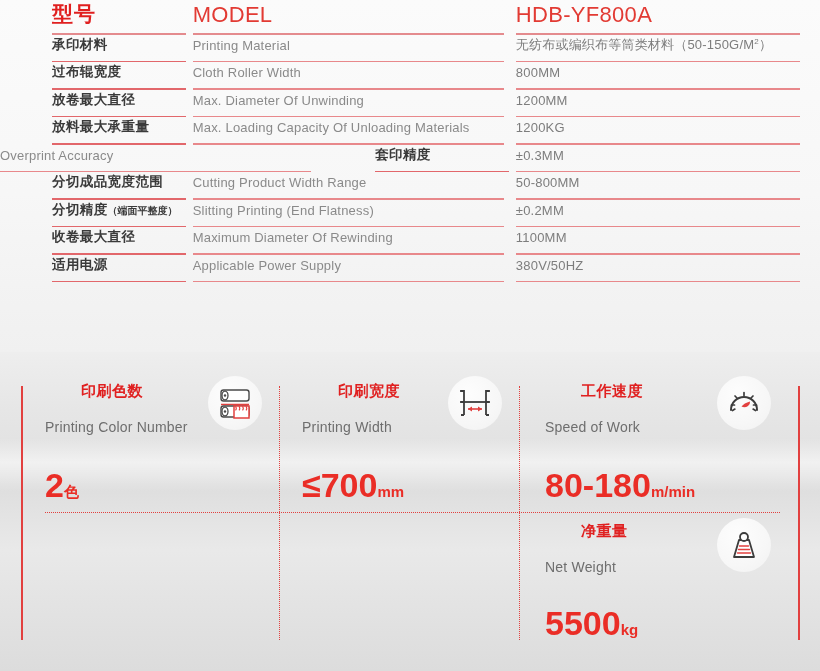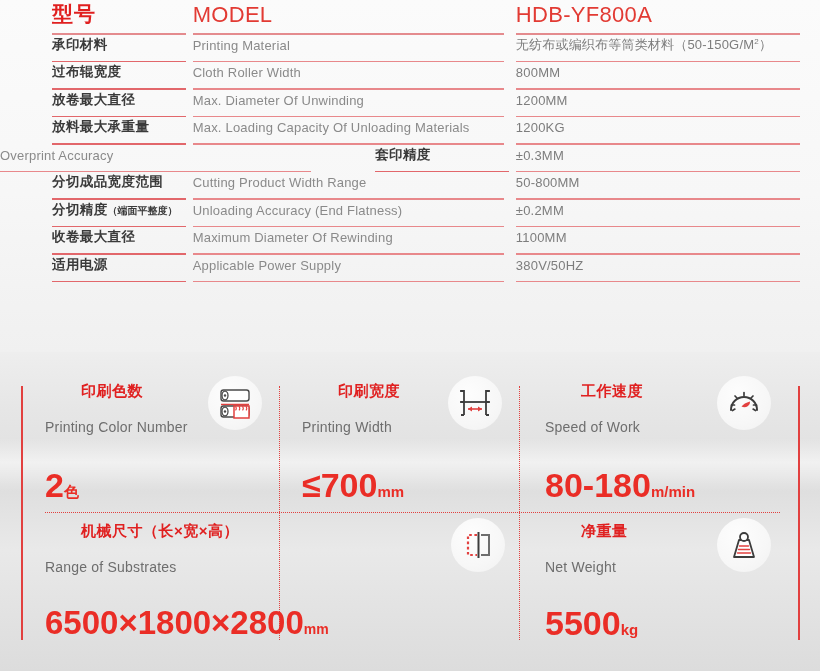--- a/index.html
+++ b/index.html
@@ -184,21 +184,21 @@
             <div class="inner"><span class="val">50-800MM</span></div>
             <span class="rule"></span>
           </div>
         </div>
         <div class="srow">
           <div class="scell c1">
             <div class="inner"><span class="cn">分切精度<span class="sub">（端面平整度）</span></span></div>
             <span class="rule"></span>
           </div>
           <div class="scell c2">
-            <div class="inner"><span class="en">Unloading Accuracy (End Flatness)</span></div>
+            <div class="inner"><span class="en">Slitting Printing (End Flatness)</span></div>
             <span class="rule"></span>
           </div>
           <div class="scell c3">
             <div class="inner"><span class="val">±0.2MM</span></div>
             <span class="rule"></span>
           </div>
         </div>
         <div class="srow">
           <div class="scell c1">
             <div class="inner"><span class="cn">收卷最大直径</span></div>
@@ -288,34 +288,20 @@
         <path d="M14 34 a13 13 0 1 1 26 0" stroke="#3c3c3c" stroke-width="2" fill="none" stroke-linecap="round"></path>
         <path d="M27 16.5 v3 M18 20 l2 2 M36 20 l-2 2 M14.5 29 h3 M39.5 29 h-3 M15.5 34.5 l2.4 -1.4 M38.5 34.5 l-2.4 -1.4" stroke="#3c3c3c" stroke-width="1.7" stroke-linecap="round"></path>
         <path d="M33 25.5 q-6 1.5 -8.5 5 q3.5 1.5 6.5 -0.6 q2.4 -1.8 2 -4.4 z" fill="#e2403f"></path>
       </svg>
     </div>
     <div class="value" style="left:0px;top:86px;">
       <span>80-180</span><span class="unit">m/min</span>
     </div>
   </div>
 
-  <div class="card c-dims">
-    <div class="tcn">机械尺寸（长×宽×高）</div>
-    <div class="ten">Range of Substrates</div>
-    <div class="iconwrap" style="left:406px;top:-4px;">
-      <svg width="54" height="54" viewBox="0 0 54 54">
-        <path d="M26 17 h-9 v20 h9" stroke="#e2403f" stroke-width="2.2" fill="none" stroke-dasharray="2.6 2.6" stroke-linecap="butt"></path>
-        <line x1="27.5" y1="14" x2="27.5" y2="40" stroke="#3c3c3c" stroke-width="2"></line>
-        <path d="M30 17 h8 v20 h-8" stroke="#6e6e6e" stroke-width="2" fill="none"></path>
-      </svg>
-    </div>
-    <div class="value big" style="left:0px;top:84px;">
-      <span>6500×1800×2800</span><span class="unit">mm</span>
-    </div>
-  </div>
 
   <div class="card c-weight">
     <div class="tcn">净重量</div>
     <div class="ten">Net Weight</div>
     <div class="iconwrap" style="left:172px;top:-4px;">
       <svg width="54" height="54" viewBox="0 0 54 54">
         <path d="M22 22 h10 l5 17 h-20 z" fill="#fff" stroke="#3c3c3c" stroke-width="1.8" stroke-linejoin="round"></path>
         <circle cx="27" cy="19" r="4" fill="#fff" stroke="#3c3c3c" stroke-width="1.8"></circle>
         <path d="M22.5 28 h9 M21.5 31.5 h11 M20.5 35 h13" stroke="#e2403f" stroke-width="1.5" stroke-linecap="round"></path>
       </svg>

